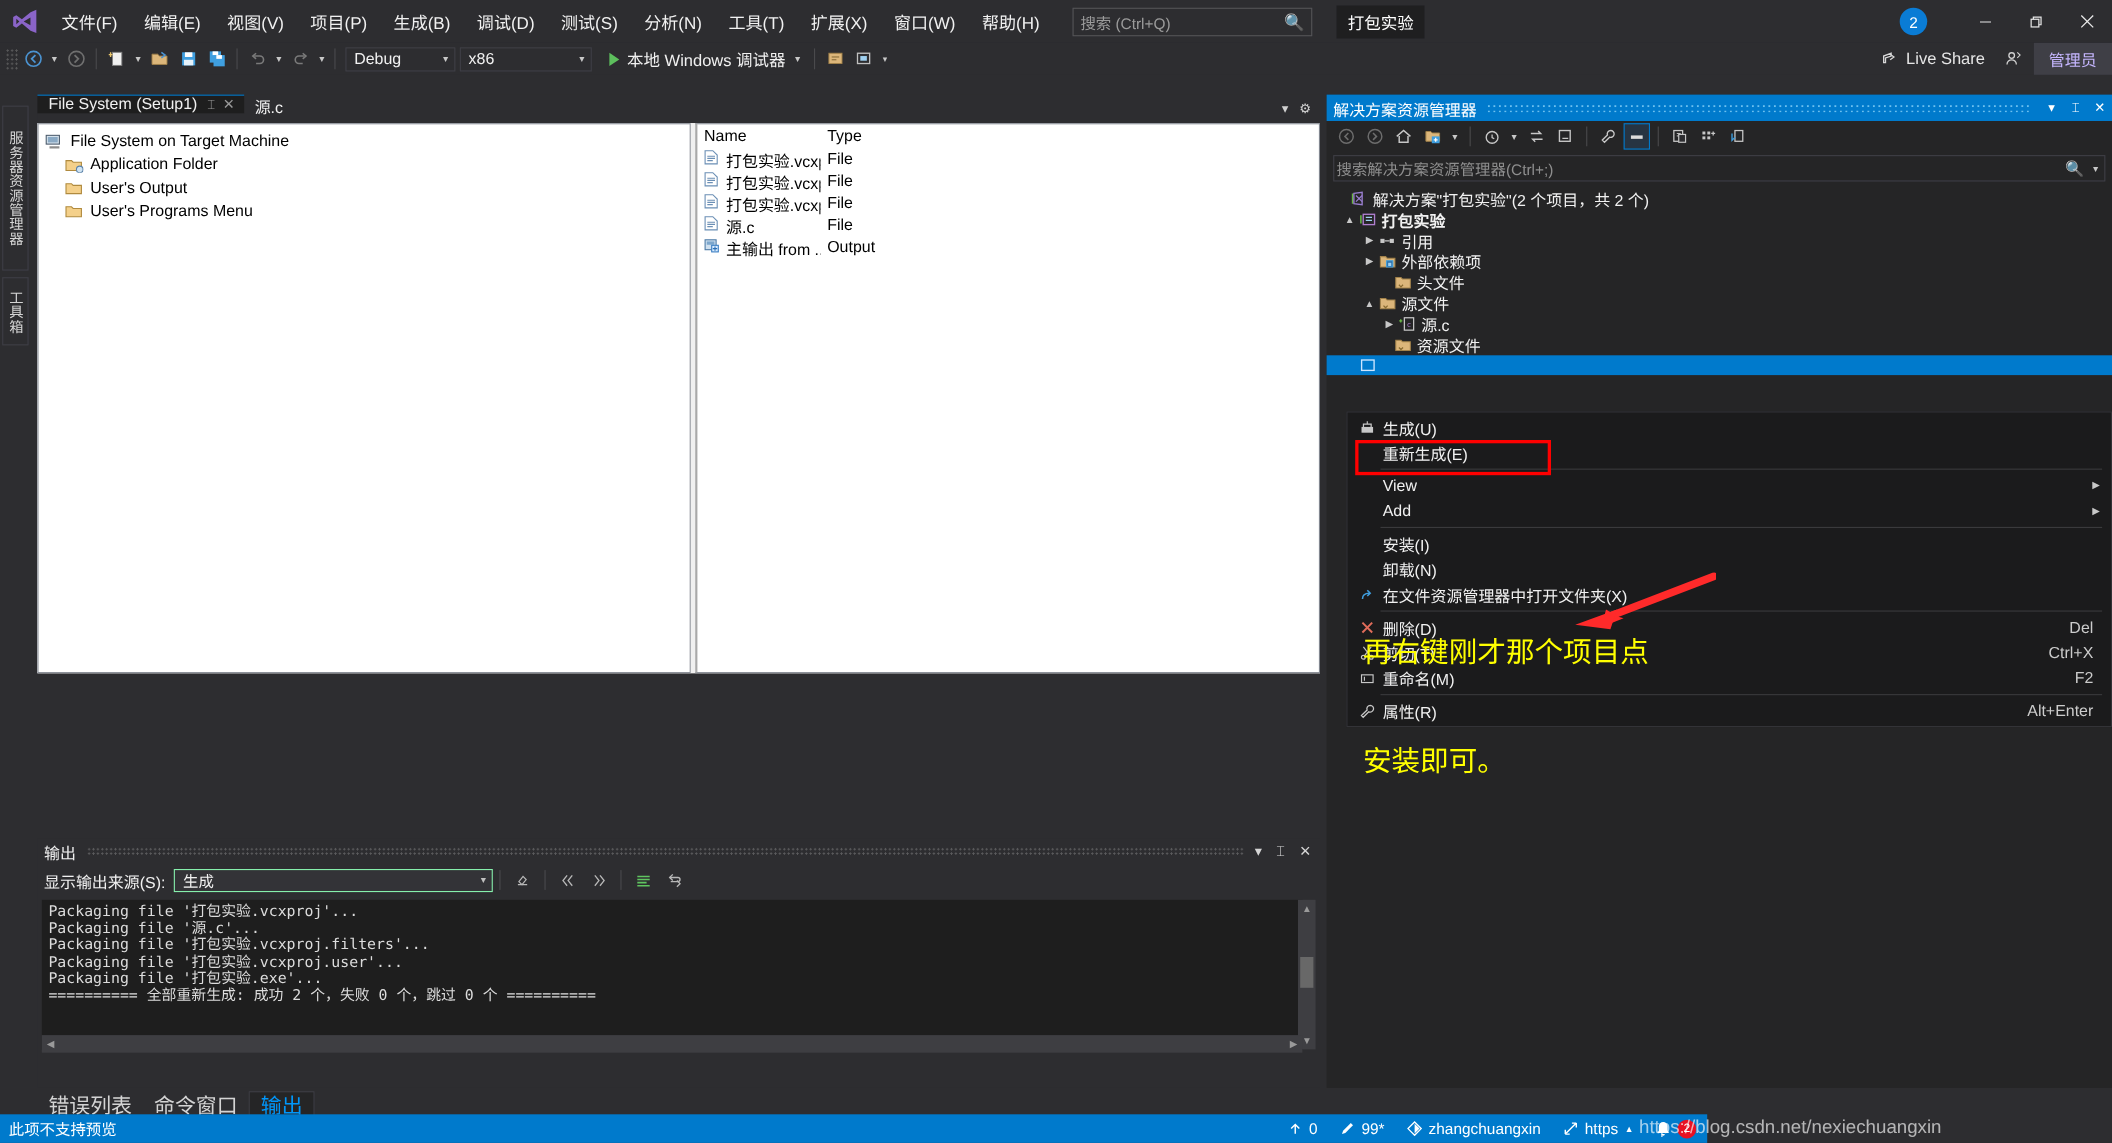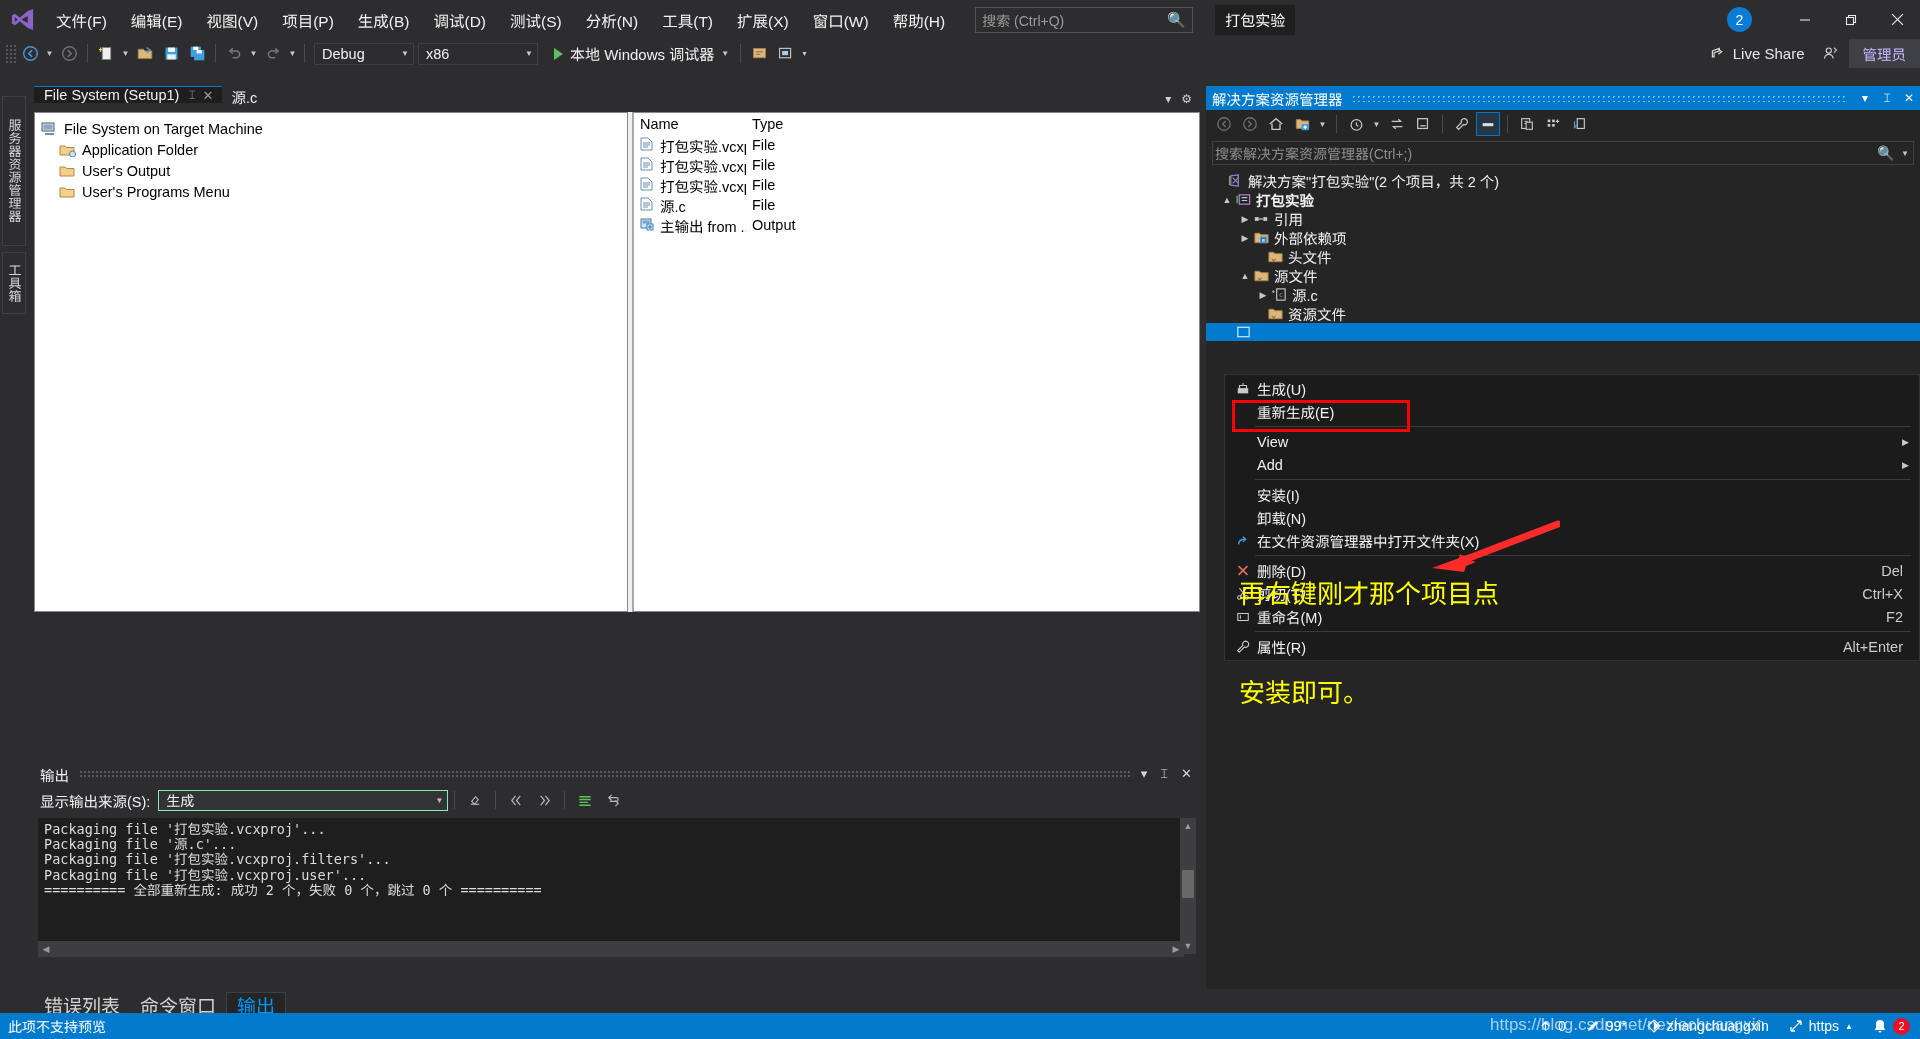--- a/index.html
+++ b/index.html
@@ -215,21 +215,21 @@
   
   .annot {
     position: absolute; left: 1239px; top: 512px; z-index: 45;
     color: #ffff00; font-size: 26px; line-height: 33px; white-space: pre;
     font-family: "DejaVu Sans", sans-serif;
   }
   .arrow-svg { position: absolute; left: 1420px; top: 520px; z-index: 46; }
 
   
   .status {
-    position: absolute; left: 0; bottom: 0; width: 1920px; height: 26px;
+    position: absolute; left: 0; bottom: 0; width: 1552px; height: 26px;
     background: #007acc; display: flex; align-items: center; color: #fff; font-size: 14px;
   }
   .status .left { padding-left: 8px; display: flex; align-items: center; }
   .status .right { position: absolute; right: 0; display: flex; align-items: center; height: 26px; }
   .st-item { display: flex; align-items: center; padding: 0 10px; height: 26px; gap: 6px; }
   .wm { position: absolute; left: 1490px; bottom: 4px; color: rgba(255,255,255,.65);
        font-size: 17px; z-index: 60; pointer-events: none; }
   .errbadge { width: 17px; height: 17px; border-radius: 50%; background: #e81123; color: #fff;
       font-size: 11px; display: flex; align-items: center; justify-content: center; }
 </style>
@@ -566,20 +566,21 @@
             <path d="M10 14l3-3-3-3" fill="none" stroke="#b7b7b7" stroke-width="1.3"></path>
           </svg>
       </div>
     </div>
 
     <div class="op-body">
       <div>Packaging file '打包实验.vcxproj'...</div>
       <div>Packaging file '源.c'...</div>
       <div>Packaging file '打包实验.vcxproj.filters'...</div>
       <div>Packaging file '打包实验.vcxproj.user'...</div>
+      <div>Packaging file '打包实验.exe'...</div>
       <div>========== 全部重新生成: 成功 2 个，失败 0 个，跳过 0 个 ==========</div>
     </div>
 
     <div class="op-vscroll">
       <div class="arrow">▲</div>
       <div class="thumb"></div>
       <div class="arrow" style="position:absolute;bottom:0;width:16px">▼</div>
     </div>
 
     <div class="op-hscroll">

